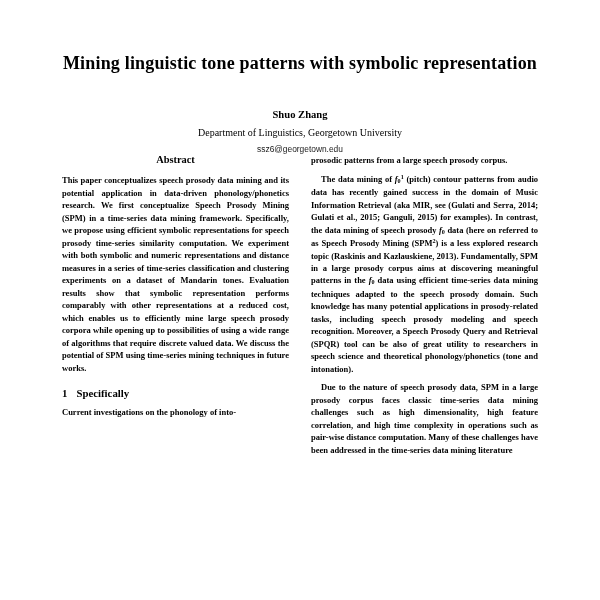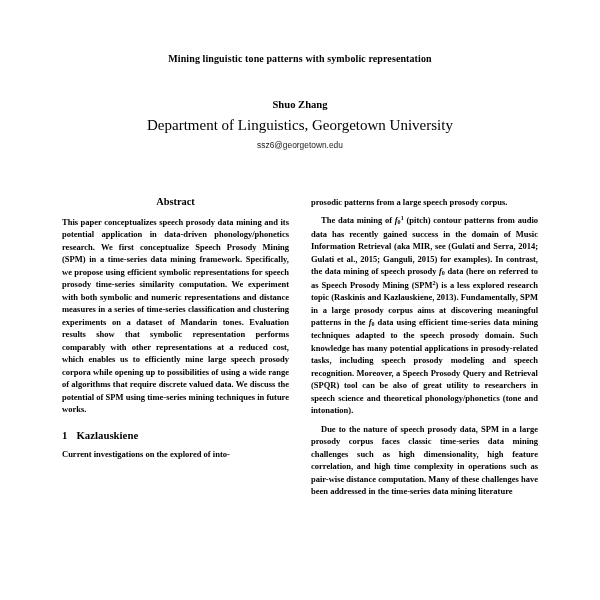--- a/index.html
+++ b/index.html
@@ -16,37 +16,36 @@
   }
   .page {
     position: relative;
     width: 600px;
     height: 600px;
     box-sizing: border-box;
     padding: 52px 62px 0 62px;
   }
   .title {
     text-align: center;
-    font-size: 10px;
+    font-size: 18px;
     font-weight: bold;
     letter-spacing: 0.01em;
     line-height: 1.3;
     margin: 0 0 34px 0;
   }
   .author-block {
     text-align: center;
-    margin-bottom: 46px;
   }
   .author-name {
     font-size: 10.6px;
     font-weight: bold;
     margin-bottom: 7px;
   }
   .affiliation {
-    font-size: 15px;
+    font-size: 10px;
     margin-bottom: 6px;
   }
   .email {
     font-family: Liberation Sans, sans-serif;
     font-size: 8.4px;
     color: #1a1a1a;
   }
   .columns {
     display: flex;
     gap: 22px;
@@ -106,23 +105,23 @@
   </div>
 
   <div class="columns">
 
     <div class="col">
       <div class="section-head">Abstract</div>
       <p class="body">This paper conceptualizes speech prosody data mining and its potential application in data-driven phonology/phonetics research. We first conceptualize Speech Prosody Mining (SPM) in a time-series data mining framework. Specifically, we propose using efficient symbolic representations for speech prosody time-series similarity computation. We experiment with both symbolic and numeric representations and distance measures in a series of time-series classification and clustering experiments on a dataset of Mandarin tones. Evaluation results show that symbolic representation performs comparably with other representations at a reduced cost, which enables us to efficiently mine large speech prosody corpora while opening up to possibilities of using a wide range of algorithms that require discrete valued data. We discuss the potential of SPM using time-series mining techniques in future works.</p>
 
       <div class="numbered-head">
         <span>1</span>
-        <span>Kazlauskiene</span>
+        <span>Specifically</span>
       </div>
-      <p class="body">Current investigations on the explored of into-</p>
+      <p class="body">Current investigations on the phonology of into-</p>
     </div>
 
     <div class="col">
       <p class="body">prosodic patterns from a large speech prosody corpus.</p>
 
       <p class="body indent"><span>The data mining of </span><span class="ital">f</span><sub>0</sub><sup>1</sup><span> (pitch) contour patterns from audio data has recently gained success in the domain of Music Information Retrieval (aka MIR, see (Gulati and Serra, 2014; Gulati et al., 2015; Ganguli, 2015) for examples). In contrast, the data mining of speech prosody </span><span class="ital">f</span><sub>0</sub><span> data (here on referred to as Speech Prosody Mining (SPM</span><sup>2</sup><span>) is a less explored research topic (Raskinis and Kazlauskiene, 2013). Fundamentally, SPM in a large prosody corpus aims at discovering meaningful patterns in the </span><span class="ital">f</span><sub>0</sub><span> data using efficient time-series data mining techniques adapted to the speech prosody domain. Such knowledge has many potential applications in prosody-related tasks, including speech prosody modeling and speech recognition. Moreover, a Speech Prosody Query and Retrieval (SPQR) tool can be also of great utility to researchers in speech science and theoretical phonology/phonetics (tone and intonation).</span></p>
 
       <p class="body indent">Due to the nature of speech prosody data, SPM in a large prosody corpus faces classic time-series data mining challenges such as high dimensionality, high feature correlation, and high time complexity in operations such as pair-wise distance computation. Many of these challenges have been addressed in the time-series data mining literature</p>
     </div>
 

